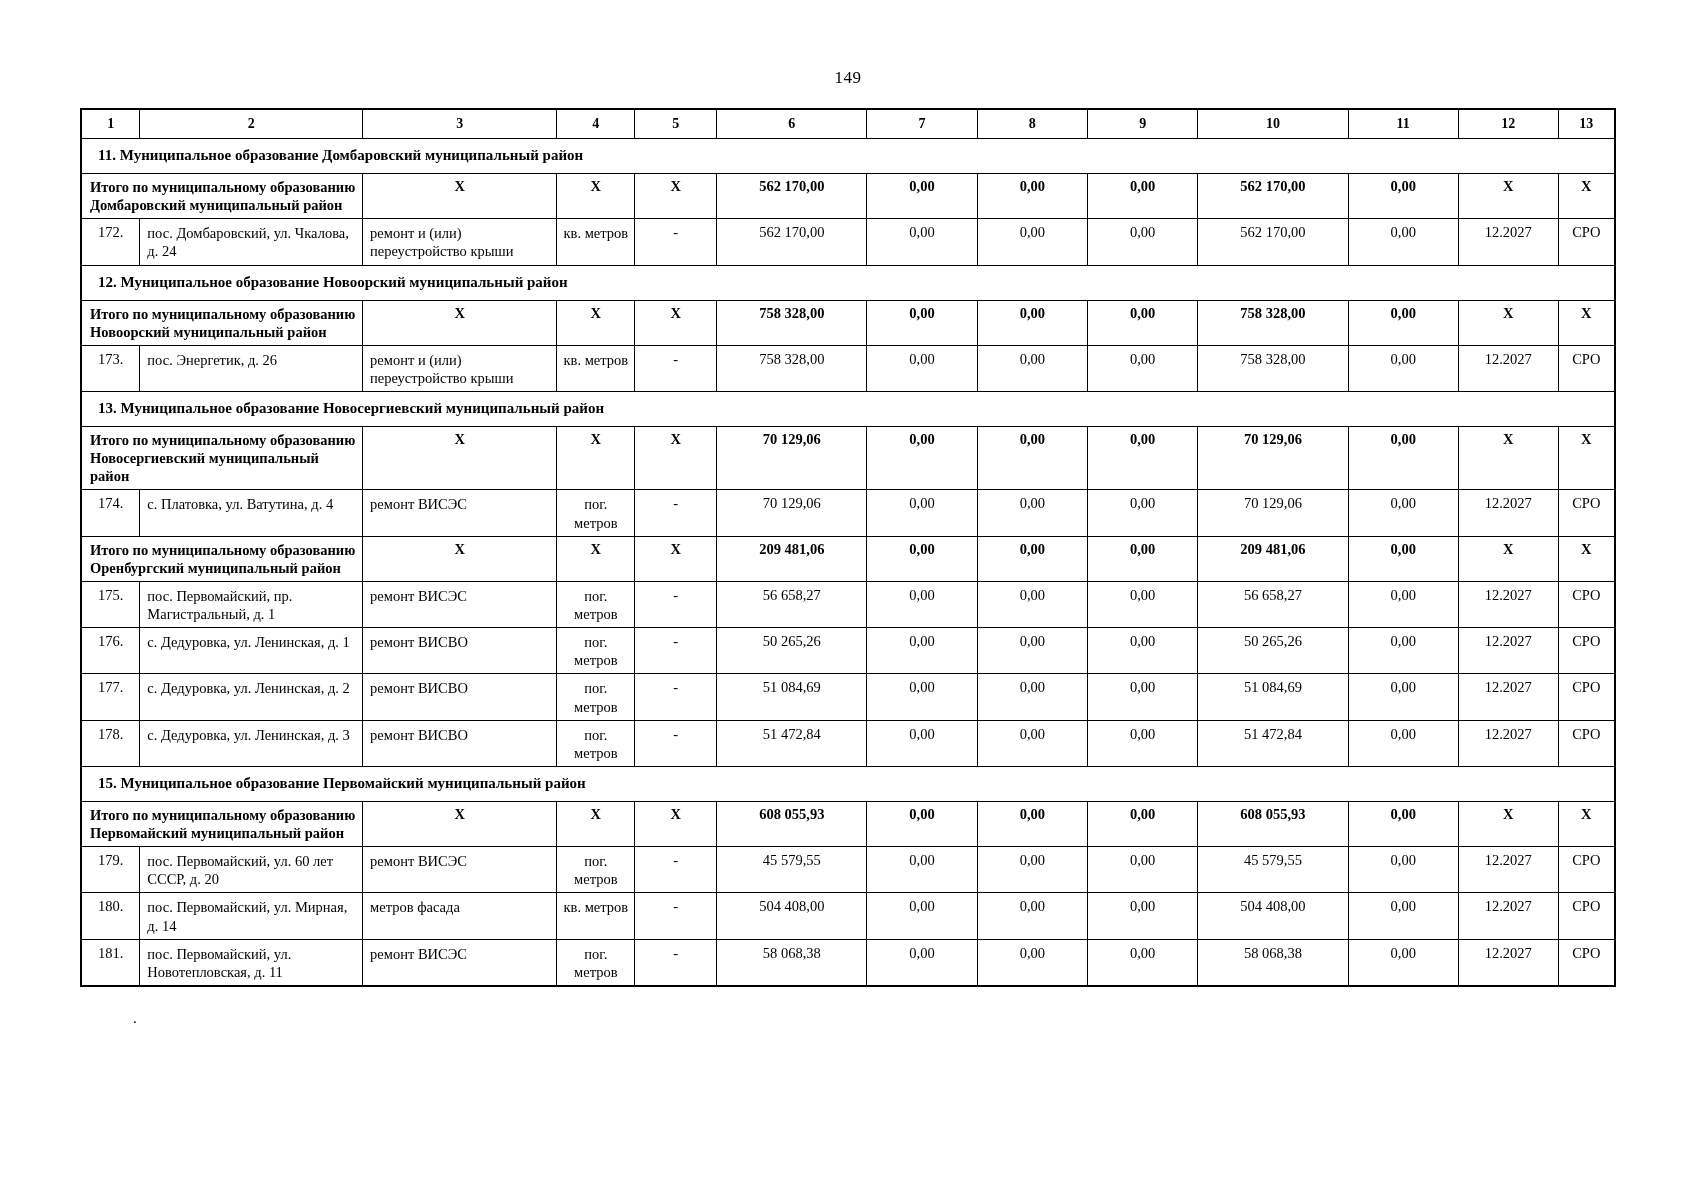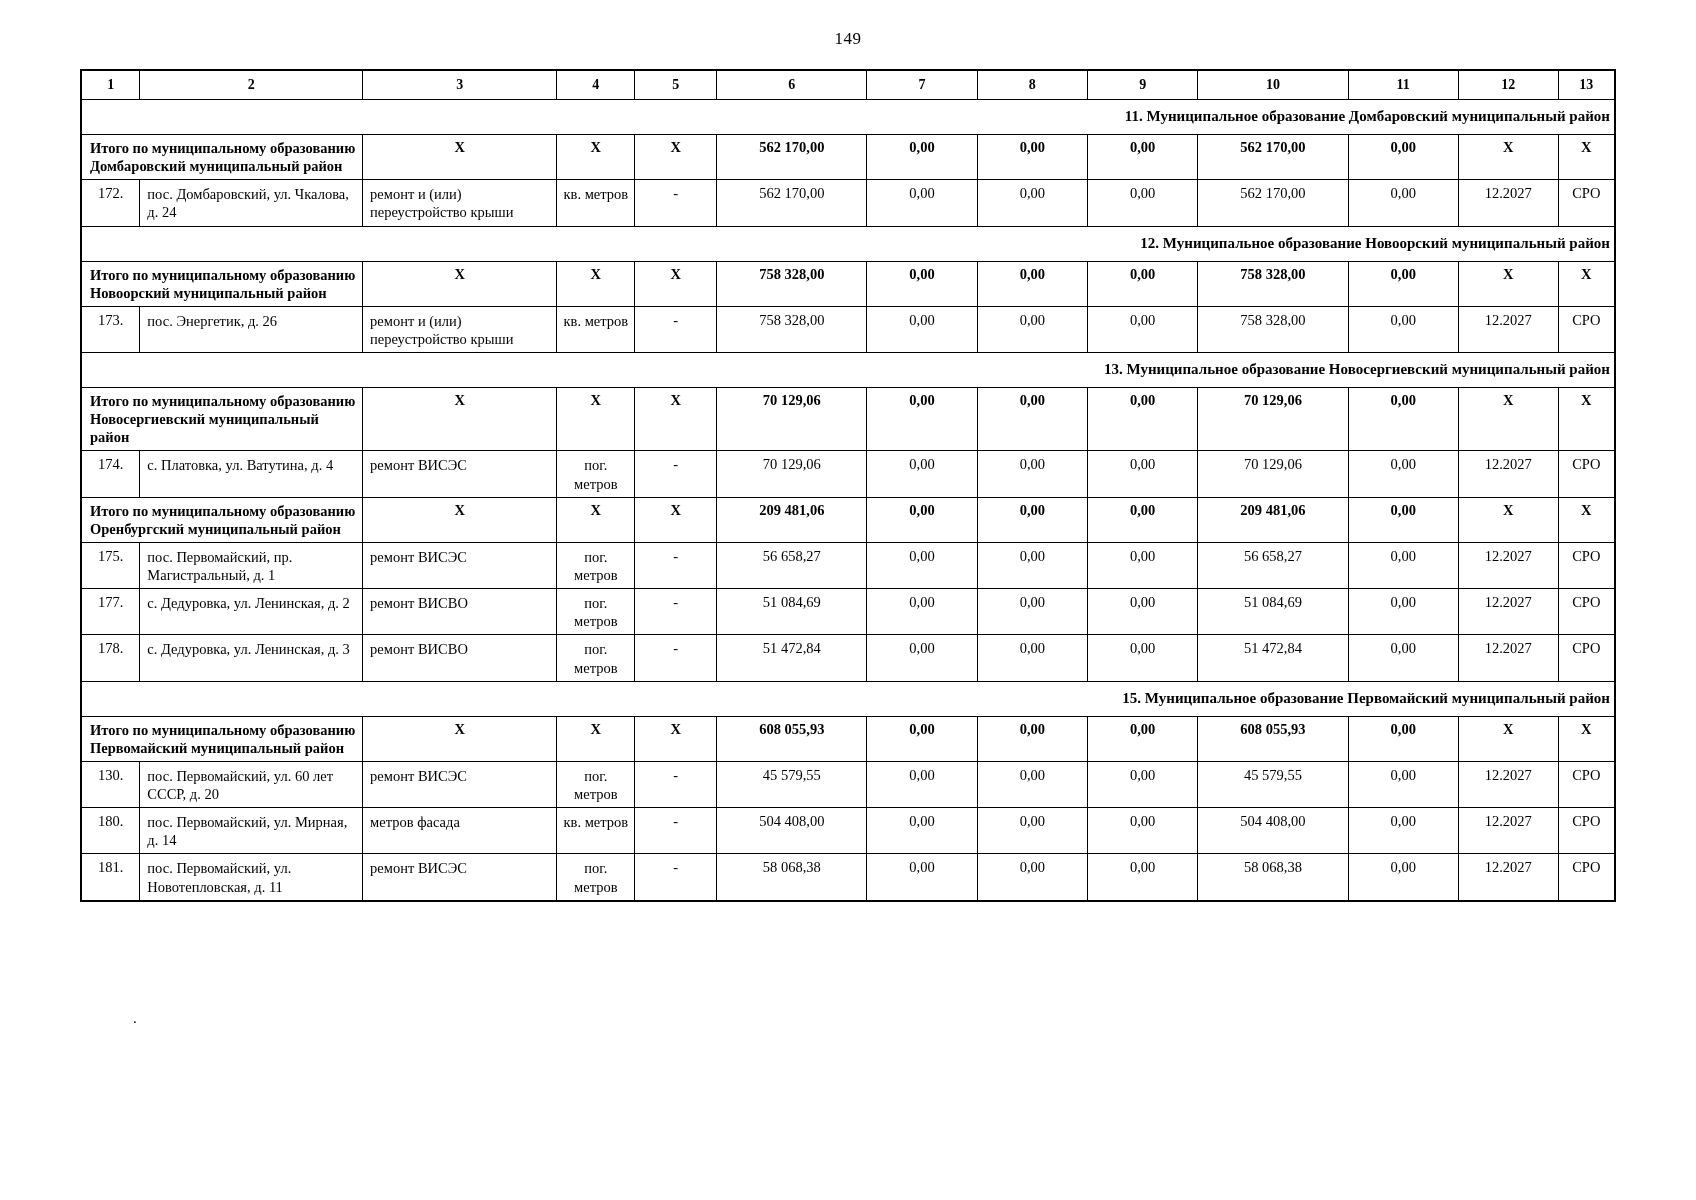--- a/index.html
+++ b/index.html
@@ -18,21 +18,21 @@
     width: 1696px;
     height: 1200px;
     box-sizing: border-box;
     padding: 0;
     position: relative;
   }
   .page-number {
     text-align: center;
     font-size: 17px;
     font-family: "Liberation Serif", serif;
-    padding-top: 29px;
+    padding-top: 68px;
     padding-bottom: 20px;
     letter-spacing: 0.5px;
   }
   .table-wrap {
     margin: 0 auto;
     width: 1536px;
   }
   table.main {
     border-collapse: collapse;
     width: 100%;
@@ -51,24 +51,24 @@
   tr.colnums td {
     text-align: center;
     font-weight: bold;
     font-size: 14px;
     padding: 3px 2px;
     vertical-align: middle;
     height: 22px;
   }
   
   tr.section td {
-    text-align: right;
+    text-align: left;
     font-weight: bold;
     font-size: 15px;
-    padding: 5px 4px;
+    padding: 5px 16px;
     vertical-align: middle;
     height: 24px;
   }
   
   tr.total td {
     font-weight: bold;
     font-size: 14.5px;
     vertical-align: top;
   }
   tr.total td.c-name {
@@ -286,20 +286,35 @@
             <td class="center">56 658,27</td>
             <td class="center">0,00</td>
             <td class="center">0,00</td>
             <td class="center">0,00</td>
             <td class="center">56 658,27</td>
             <td class="center">0,00</td>
             <td class="center">12.2027</td>
             <td class="center">СРО</td>
           </tr>
           <tr class="data">
+            <td class="c-num">176.</td>
+            <td class="c-addr">с. Дедуровка, ул. Ленинская, д. 1</td>
+            <td class="c-work">ремонт ВИСВО</td>
+            <td class="c-unit">пог. метров</td>
+            <td class="center">-</td>
+            <td class="center">50 265,26</td>
+            <td class="center">0,00</td>
+            <td class="center">0,00</td>
+            <td class="center">0,00</td>
+            <td class="center">50 265,26</td>
+            <td class="center">0,00</td>
+            <td class="center">12.2027</td>
+            <td class="center">СРО</td>
+          </tr>
+          <tr class="data">
             <td class="c-num">177.</td>
             <td class="c-addr">с. Дедуровка, ул. Ленинская, д. 2</td>
             <td class="c-work">ремонт ВИСВО</td>
             <td class="c-unit">пог. метров</td>
             <td class="center">-</td>
             <td class="center">51 084,69</td>
             <td class="center">0,00</td>
             <td class="center">0,00</td>
             <td class="center">0,00</td>
             <td class="center">51 084,69</td>
@@ -333,21 +348,21 @@
             <td class="center">608 055,93</td>
             <td class="center">0,00</td>
             <td class="center">0,00</td>
             <td class="center">0,00</td>
             <td class="center">608 055,93</td>
             <td class="center">0,00</td>
             <td class="center">X</td>
             <td class="center">X</td>
           </tr>
           <tr class="data">
-            <td class="c-num">130.</td>
+            <td class="c-num">179.</td>
             <td class="c-addr">пос. Первомайский, ул. 60 лет СССР, д. 20</td>
             <td class="c-work">ремонт ВИСЭС</td>
             <td class="c-unit">пог. метров</td>
             <td class="center">-</td>
             <td class="center">45 579,55</td>
             <td class="center">0,00</td>
             <td class="center">0,00</td>
             <td class="center">0,00</td>
             <td class="center">45 579,55</td>
             <td class="center">0,00</td>

